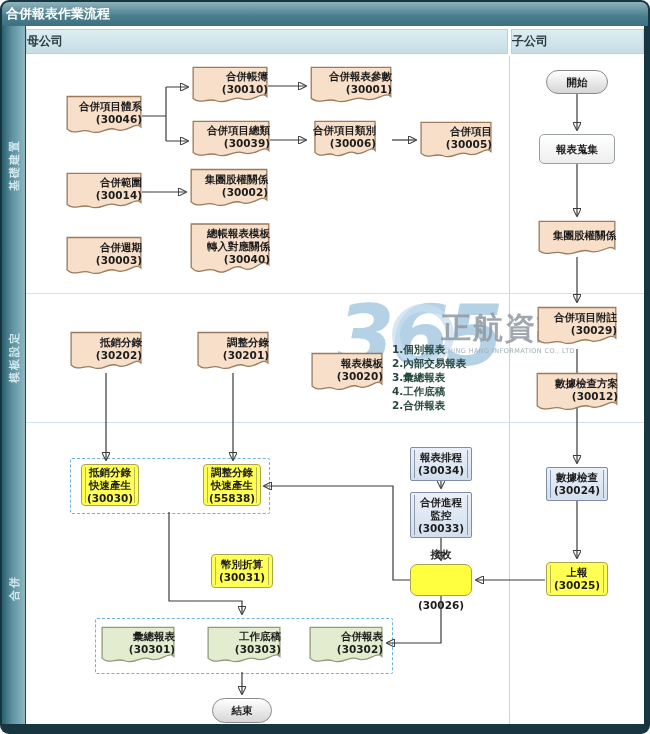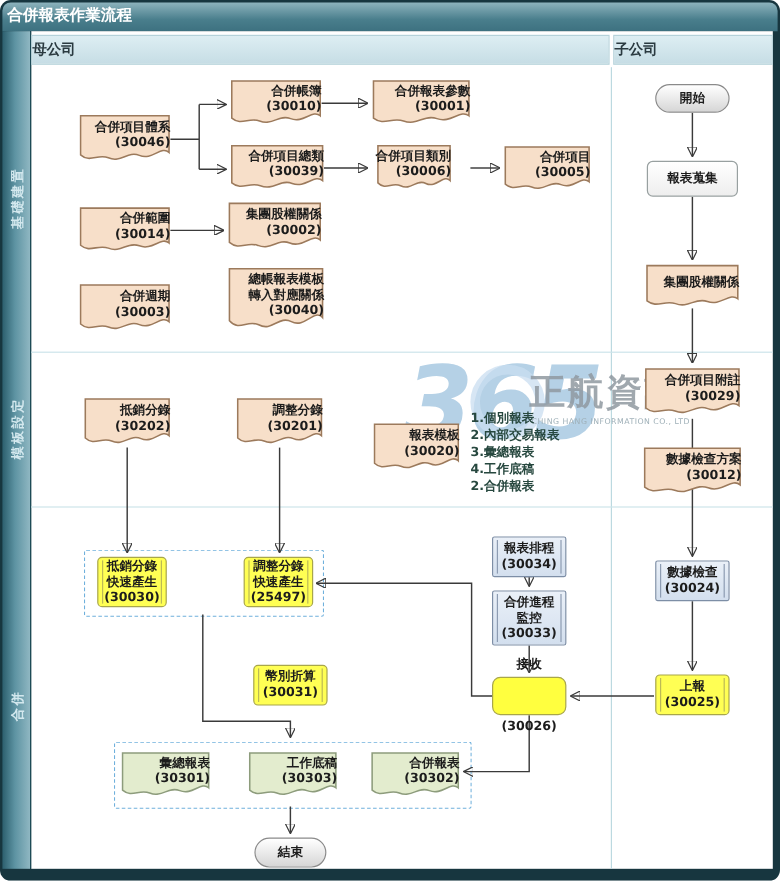--- a/index.html
+++ b/index.html
@@ -242,21 +242,21 @@
   </div>
 
   <div class="node pp yellow" style="left:81px;top:464px;width:58px;height:42px">
     <div class="tl">抵銷分錄</div>
       <div class="tl">快速產生</div>
       <div class="tl">(30030)</div>
   </div>
   <div class="node pp yellow" style="left:203px;top:464px;width:58px;height:42px">
     <div class="tl">調整分錄</div>
       <div class="tl">快速產生</div>
-      <div class="tl">(25497)</div>
+      <div class="tl">(55838)</div>
   </div>
   <div class="node pp yellow" style="left:211px;top:554px;width:62px;height:34px">
     <div class="tl">幣別折算</div>
       <div class="tl">(30031)</div>
   </div>
   <div class="node pp blue" style="left:410px;top:447px;width:62px;height:34px">
     <div class="tl">報表排程</div>
       <div class="tl">(30034)</div>
   </div>
   <div class="node pp blue" style="left:410px;top:492px;width:62px;height:46px">

